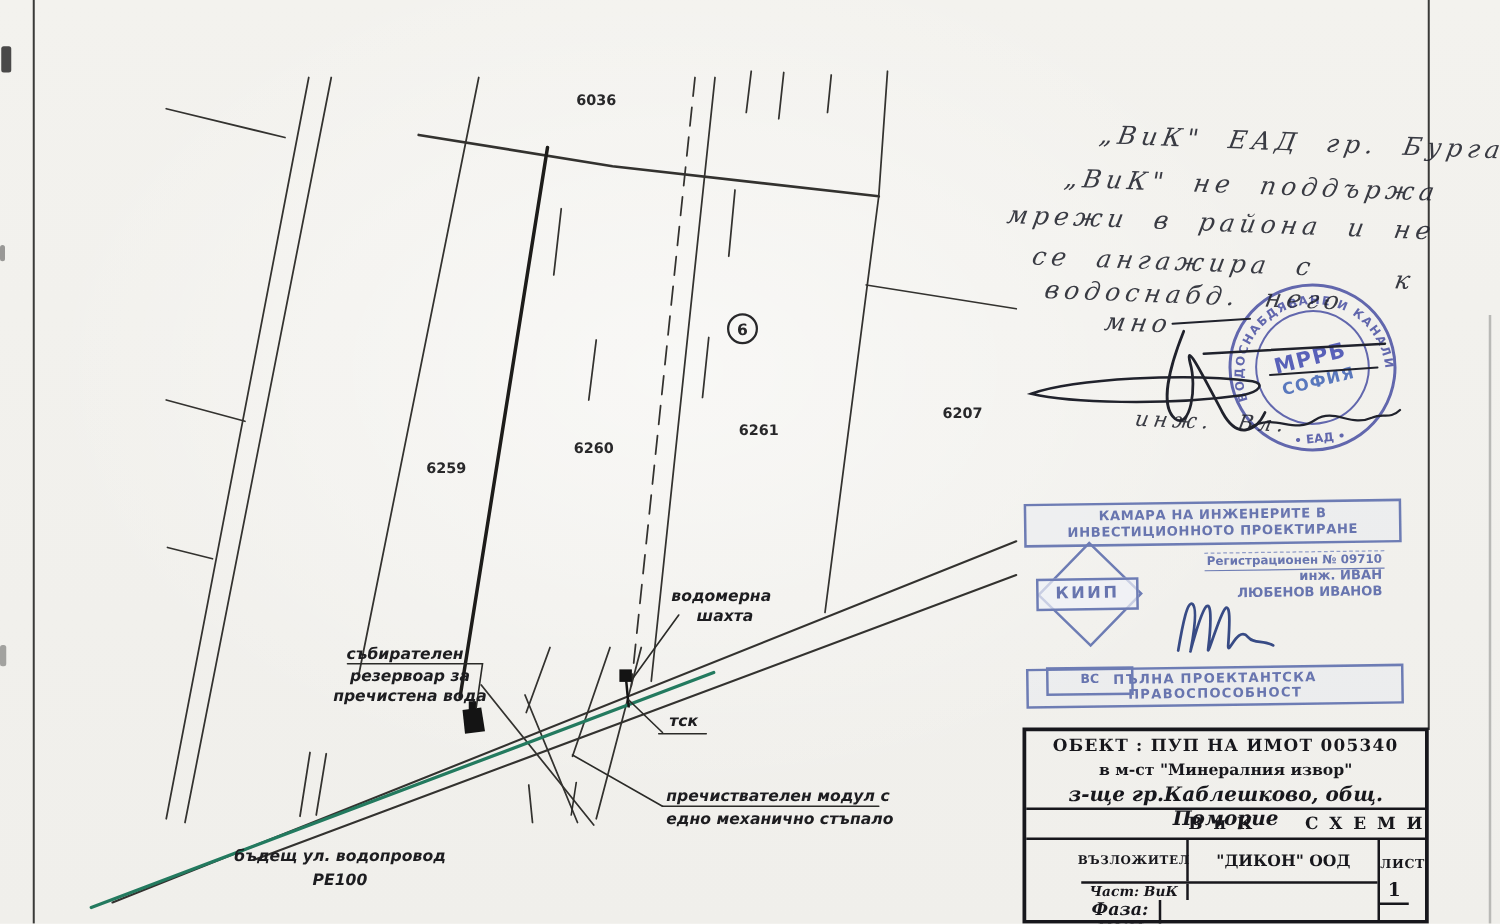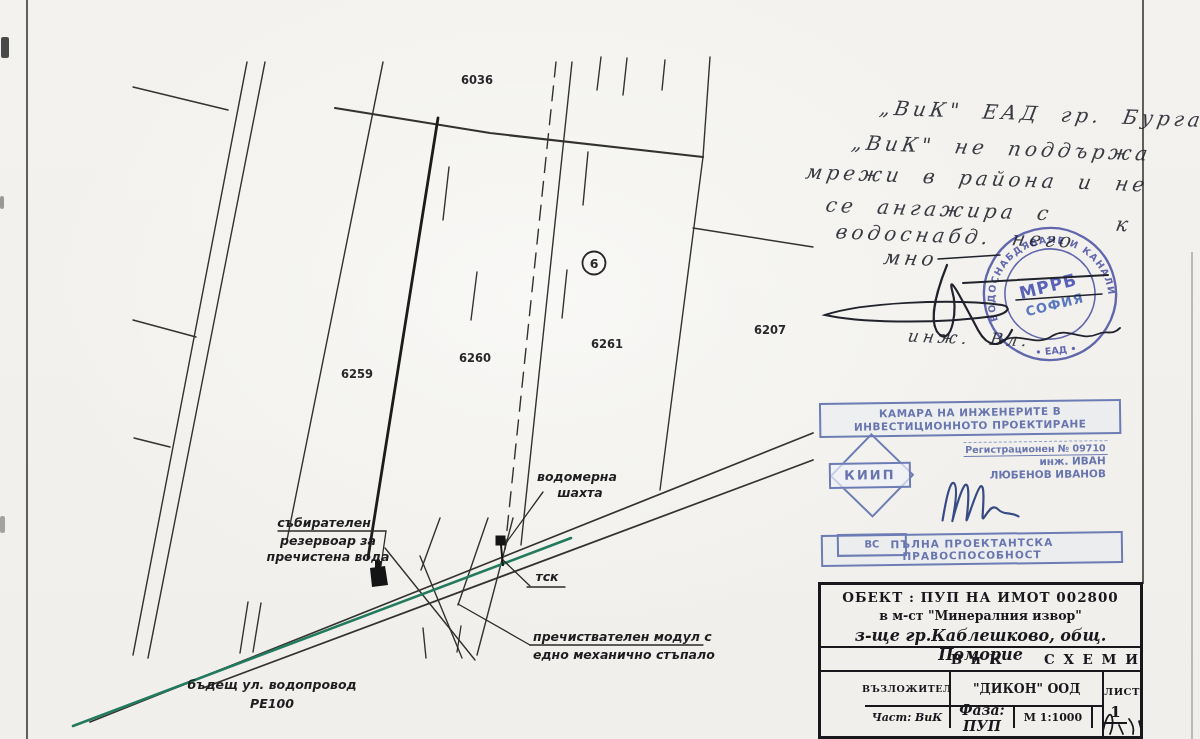--- a/index.html
+++ b/index.html
@@ -66,21 +66,21 @@
   }
   #tblock .r1{height:63px;border-bottom:2px solid #17171c;text-align:center;padding-top:4px;box-sizing:border-box;}
   #tblock .r1 .l1{font-size:13.5px;letter-spacing:1px;}
   #tblock .r1 .l2{font-size:12.5px;margin-top:3px;}
   #tblock .r1 .l3{font-size:16px;margin-top:3px;font-style:italic;}
   #tblock .r2{height:24px;border-bottom:2px solid #17171c;text-align:right;
     font-size:13.5px;line-height:23px;letter-spacing:2px;white-space:pre;box-sizing:border-box;}
   #tblock .r34{display:flex;height:66px;padding-left:44px;}
   #tblock .main{width:287px;box-sizing:border-box;}
   #tblock .r3{height:35px;border-bottom:2px solid #17171c;display:flex;box-sizing:border-box;}
-  #tblock .r4{height:21px;display:flex;box-sizing:border-box;}
+  #tblock .r4{height:21px;display:flex;box-sizing:border-box;flex-direction:column;}
   #tblock .cell{border-right:2px solid #17171c;box-sizing:border-box;
     display:flex;align-items:center;justify-content:center;text-align:center;}
   #tblock .c-client{width:86px;font-size:9.5px;letter-spacing:.5px;}
   #tblock .c-dikon{flex:1;font-size:12.5px;border-right:none;}
   #tblock .c-part{width:86px;font-size:11px;font-style:italic;}
   #tblock .c-phase{width:64px;font-size:14px;font-style:italic;}
   #tblock .c-scale{width:78px;font-size:11px;}
   #tblock .c-sig{flex:1;border-right:none;position:relative;}
   #tblock .listcol{width:38px;border-left:2px solid #17171c;box-sizing:border-box;text-align:left;}
   #tblock .listcol .lbl{font-size:10px;margin-top:14px;letter-spacing:.5px;}
@@ -260,21 +260,21 @@
     <div class="hw" style="left:806px;top:166px;">мрежи в района и не</div>
     <div class="hw" style="left:826px;top:197px;">се ангажира с</div>
     <div class="hw" style="left:836px;top:224px;">водоснабд. него</div>
     <div class="hw" style="left:1116px;top:212px;">к</div>
     <div class="hw" style="left:884px;top:246px;">мно</div>
     <div class="hw" style="left:908px;top:328px;font-size:17px;">инж. Вл.</div>
   </div>
 
   <div id="tblock">
     <div class="r1">
-      <div class="l1">ОБЕКТ : ПУП НА ИМОТ 002800</div>
+      <div class="l1">ОБЕКТ : ПУП НА ИМОТ 005340</div>
       <div class="l2">в м-ст "Минералния извор"</div>
       <div class="l3">з-ще гр.Каблешково, общ. Поморие</div>
     </div>
     <div class="r2">В и К      С Х Е М И</div>
     <div class="r34">
       <div class="main">
         <div class="r3">
           <div class="cell c-client">ВЪЗЛОЖИТЕЛ</div>
           <div class="cell c-dikon">"ДИКОН" ООД</div>
         </div>

